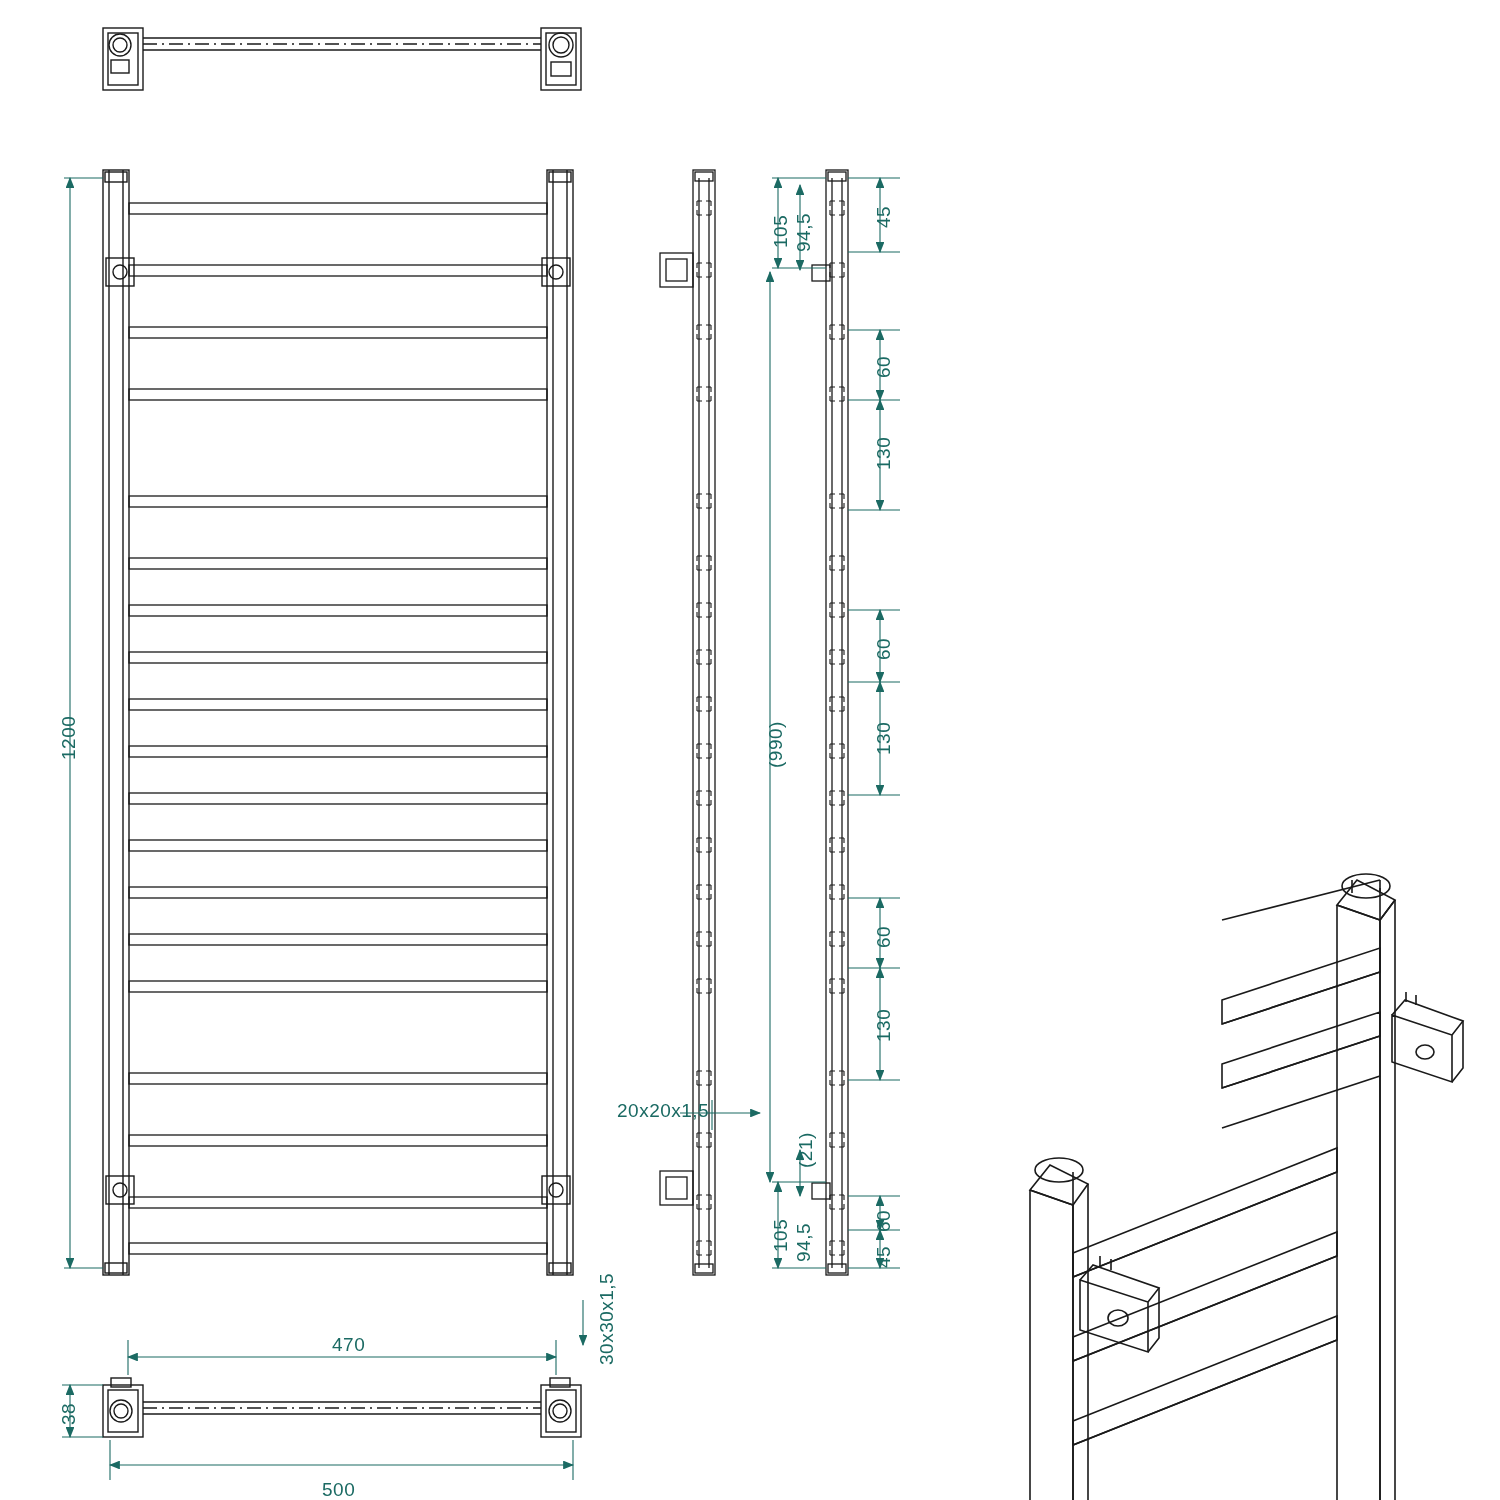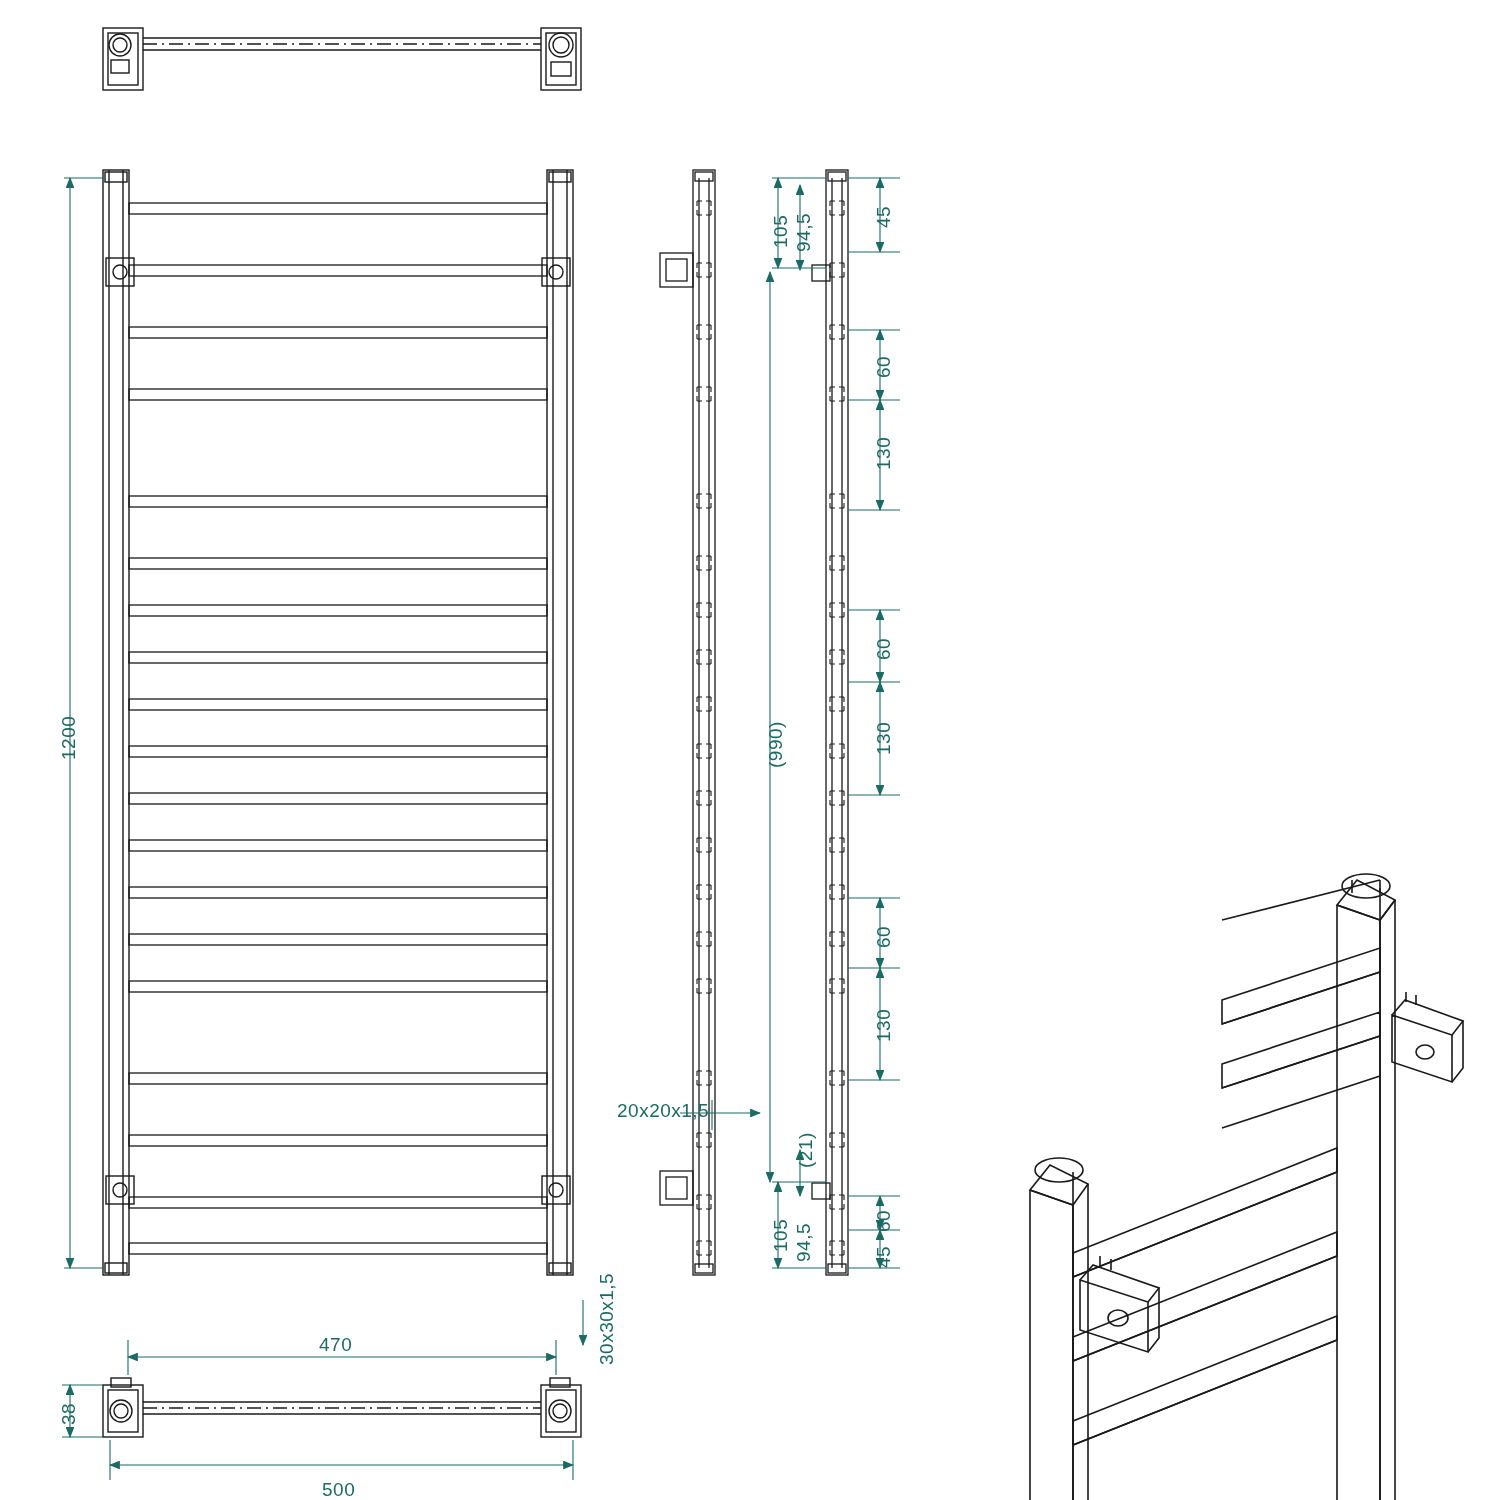--- a/index.html
+++ b/index.html
@@ -364,17 +364,17 @@
 <div class="dimtxt vert" style="left:765px;top:768px;transform:rotate(-90deg);">(990)</div>
 <div class="dimtxt vert" style="left:873px;top:948px;transform:rotate(-90deg);">60</div>
 <div class="dimtxt vert" style="left:873px;top:1042px;transform:rotate(-90deg);">130</div>
 <div class="dimtxt vert" style="left:795px;top:1168px;transform:rotate(-90deg);">(21)</div>
 <div class="dimtxt vert" style="left:770px;top:1252px;transform:rotate(-90deg);">105</div>
 <div class="dimtxt vert" style="left:793px;top:1262px;transform:rotate(-90deg);">94,5</div>
 <div class="dimtxt vert" style="left:873px;top:1232px;transform:rotate(-90deg);">60</div>
 <div class="dimtxt vert" style="left:873px;top:1268px;transform:rotate(-90deg);">45</div>
 <div class="dimtxt" style="left:605px;top:1100px;margin-left:12px;">20x20x1,5</div>
 <div class="dimtxt vert" style="left:596px;top:1365px;transform:rotate(-90deg);">30x30x1,5</div>
-<div class="dimtxt" style="left:319px;top:1334px;">470</div>
+<div class="dimtxt" style="left:332px;top:1334px;">470</div>
 <div class="dimtxt" style="left:322px;top:1472px;margin-top:7px;">500</div>
 <div class="dimtxt vert" style="left:58px;top:1425px;transform:rotate(-90deg);">38</div>
 
 </div>
 
 </body></html>

